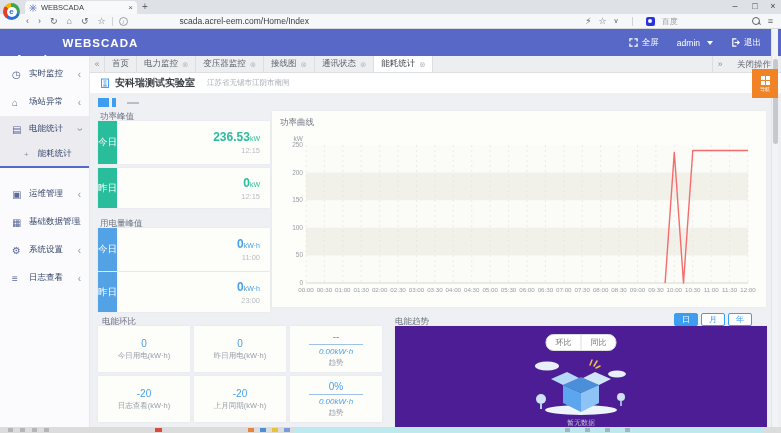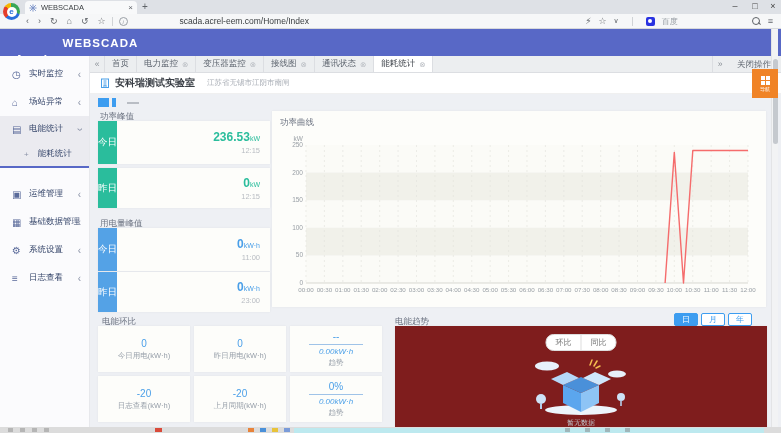--- a/index.html
+++ b/index.html
@@ -104,21 +104,21 @@
   #ratio-grid .rcard { position:absolute; width:92px; height:46px; background:#fdfdfa; box-shadow:0 0 2px rgba(0,0,0,.06);
     display:flex; flex-direction:column; align-items:center; justify-content:center; }
   .rval { font-size:10px; color:#4a9fe8; }
   .rline { width:54px; border-top:1px solid #9fc3e8; margin:2px 0; }
   .rsub { font-size:8px; color:#4a9fe8;font-style:italic; }
   .rlab { font-size:7.5px; color:#98a0aa; margin-top:2px; }
 
   #trend-ranges { position:absolute; left:584px; top:219px; display:flex; gap:3px; }
   .range { width:24px; height:13px; font-size:8px; line-height:12px; text-align:center; border:1px solid #3d9df0; color:#3d9df0; background:#fff; border-radius:2px; cursor:pointer; }
   .range.active { background:#3d9df0; color:#fff; }
-  #trend-panel { position:absolute; left:305px; top:232px; width:372px; height:101px; background:#7f1d1d; box-shadow:0 0 2px rgba(0,0,0,.06); }
+  #trend-panel { position:absolute; left:305px; top:232px; width:372px; height:101px; background:#4c1d95; box-shadow:0 0 2px rgba(0,0,0,.06); }
   #legend-pills { position:absolute; left:50%; transform:translateX(-50%); top:8px; display:flex; border:1px solid #ddd; border-radius:8px; background:#fff; overflow:hidden; }
   .pill { font-size:8px; color:#777; padding:2px 9px; cursor:pointer; }
   .pill + .pill { border-left:1px solid #ddd; }
   #empty-illu { position:absolute; left:50%; transform:translateX(-50%); top:26px; }
   #empty-text { position:absolute; left:50%; transform:translateX(-50%); top:92px; font-size:7px; color:#c0c6cc; }
 
   
   #scrollbar { position:absolute; left:771px; top:29px; width:7px; height:398px; background:#f2f3f4; border-left:1px solid #e3e4e6; }
   #scroll-thumb { position:absolute; left:1px; top:30px; width:5px; height:85px; background:#c5c9ce; border-radius:3px; }
 
@@ -176,20 +176,47 @@
     <span>≡</span>
   </div>
 </div>
 
 <div id="appheader">
   <div id="logo-block">
     <div id="logo-main">Acrel</div>
     <div id="logo-sub">安科瑞电气</div>
   </div>
   <div id="product">WEBSCADA</div>
+  <div id="hdr-right">
+    <div class="hbtn">
+      <svg width="9" height="9" viewBox="0 0 10 10">
+        <g stroke="#fff" stroke-width="1.4" fill="none">
+            <path d="M1 4 L1 1 L4 1"></path>
+            <path d="M6 1 L9 1 L9 4"></path>
+            <path d="M9 6 L9 9 L6 9"></path>
+            <path d="M4 9 L1 9 L1 6"></path>
+          </g>
+      </svg>
+      <span>全屏</span>
+    </div>
+    <div class="hbtn">
+      <span>admin</span>
+        <span class="caret"></span>
+    </div>
+    <div class="hbtn">
+      <svg width="9" height="9" viewBox="0 0 10 10">
+        <g stroke="#fff" stroke-width="1.3" fill="none">
+            <path d="M6 1 L2 1 L2 9 L6 9"></path>
+            <path d="M4 5 L9 5"></path>
+            <path d="M7 3 L9 5 L7 7"></path>
+          </g>
+      </svg>
+      <span>退出</span>
+    </div>
+  </div>
 </div>
 
 <div id="sidebar">
   <div id="sidebar-list">
       <div class="sb-group">
         <div class="sb-row">
           <span class="sb-ico">◷</span>
           <span class="sb-lab">实时监控</span>
           <span class="sb-chev">‹</span>
         </div>

